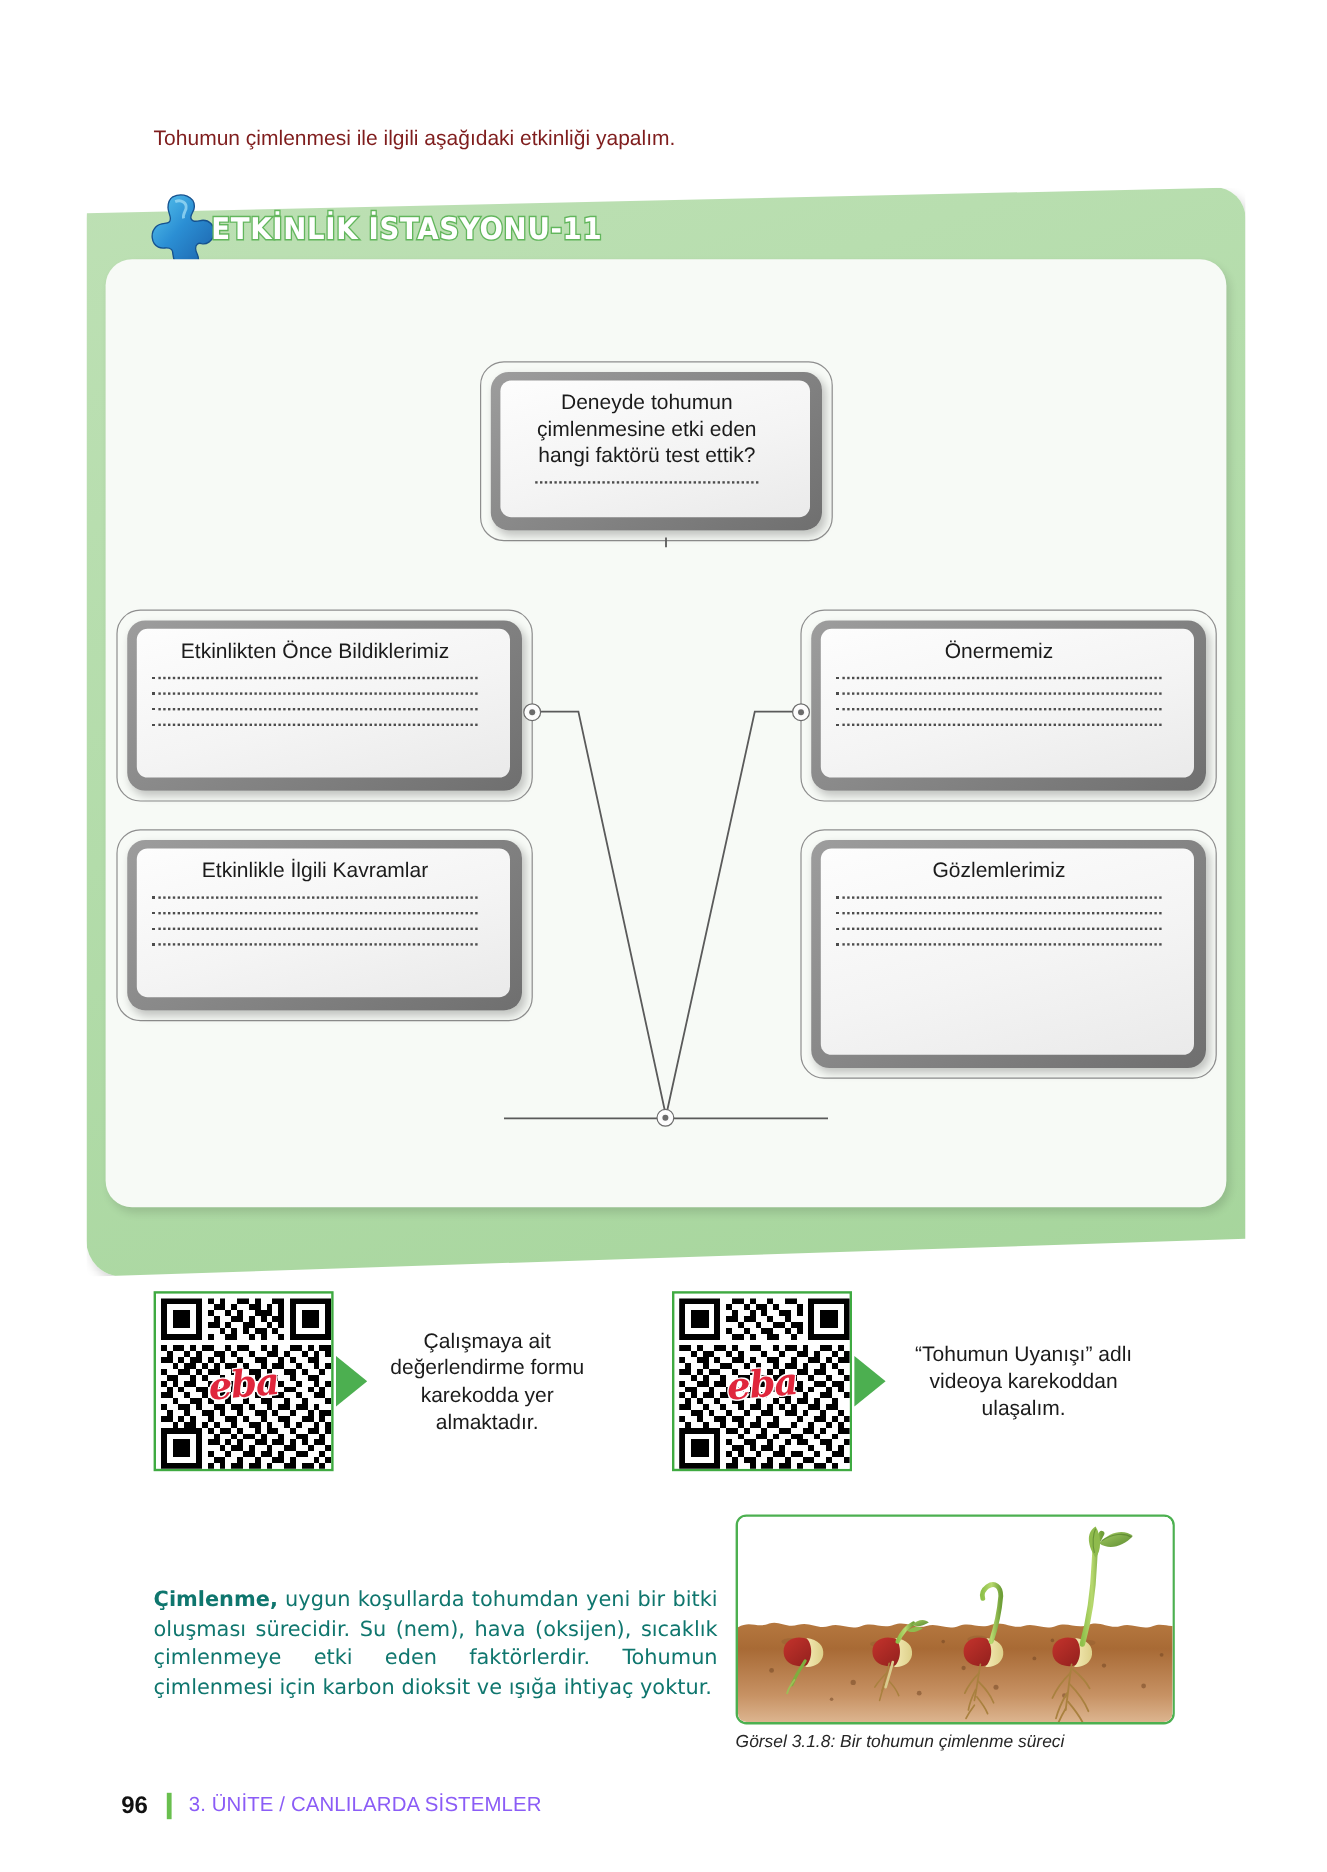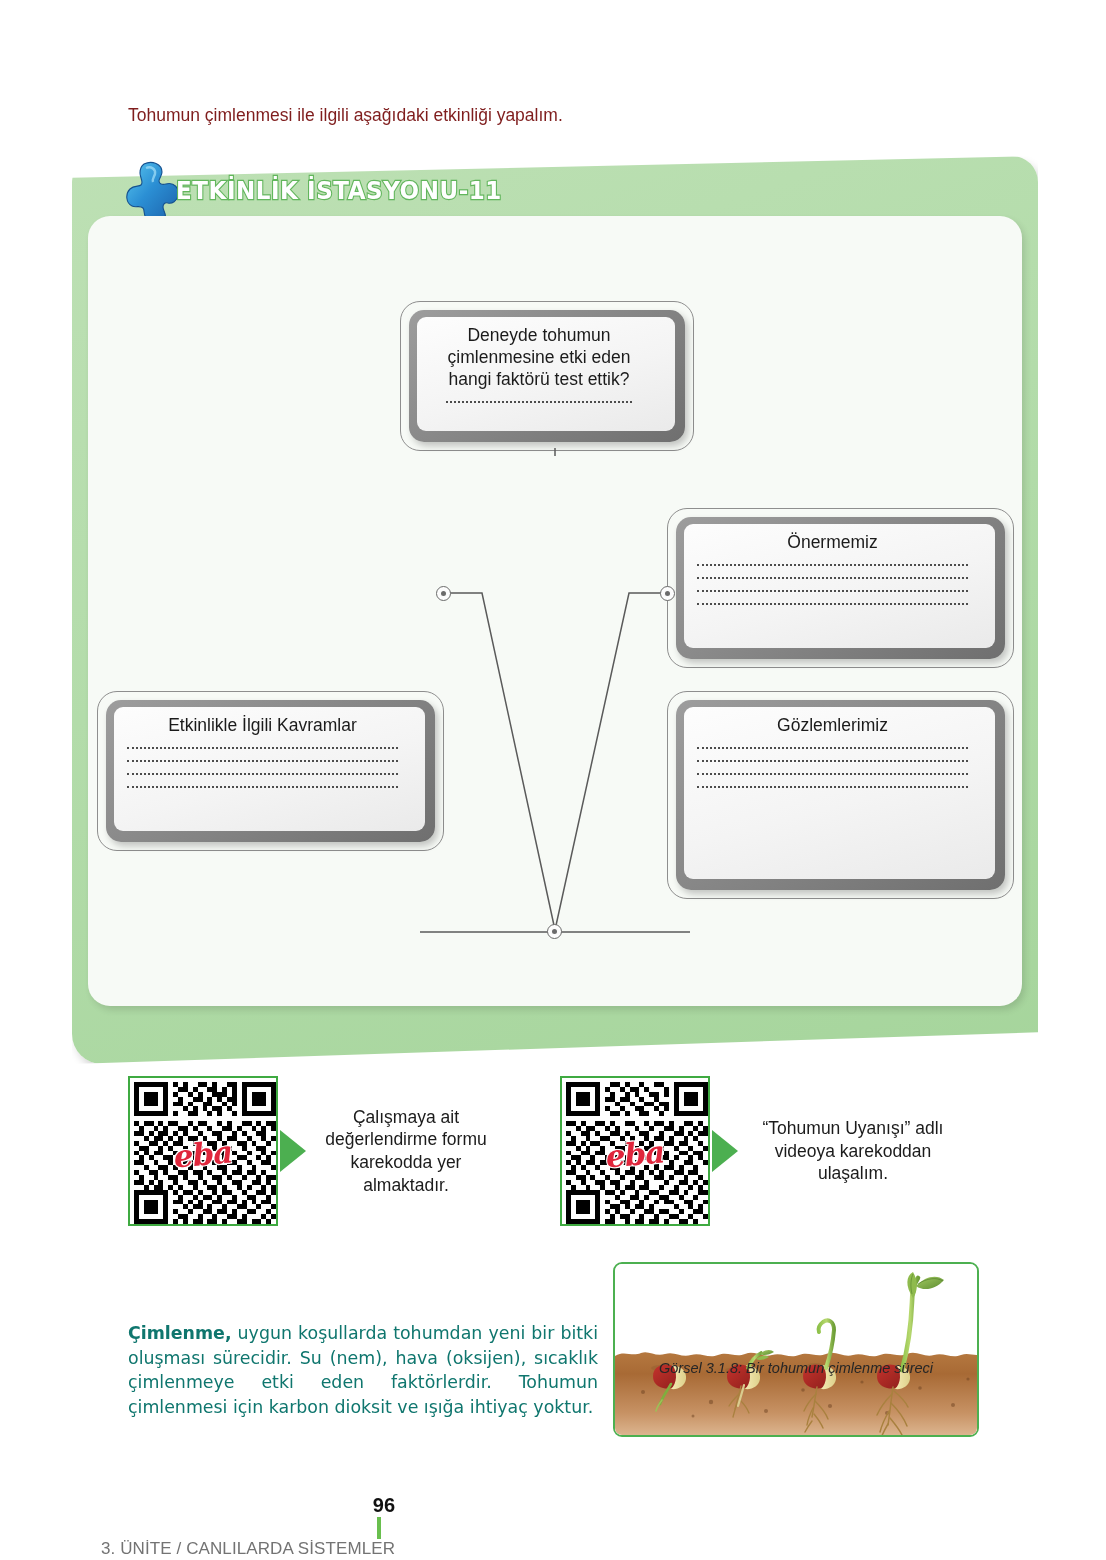--- a/index.html
+++ b/index.html
@@ -205,36 +205,35 @@
     position: absolute;
     left: 613px; top: 1262px;
     width: 366px; height: 175px;
     border: 2.4px solid #4cb050;
     border-radius: 9px;
     overflow: hidden;
     background: #ffffff;
   }
   .fig-caption {
     position: absolute;
-    left: 613px; top: 1360px;
+    left: 613px; top: 1444px;
     width: 366px;
-    text-align: center;
     font-size: 14.5px;
     font-style: italic;
     color: #262626;
   }
 
   
-  .footer { position: absolute; left: 101px; top: 1494px; display: flex; align-items: flex-end; flex-direction: column; }
+  .footer { position: absolute; left: 101px; top: 1494px; display: flex; align-items: flex-start; }
   .footer-page {
     font-size: 20px; font-weight: bold; color: #111;
     font-family: "Liberation Sans", sans-serif;
   }
   .footer-bar { width: 4px; height: 22px; background: #69bf4e; margin: 0 14px 0 16px; }
-  .footer-text { font-size: 17px; color: #737373; letter-spacing: 0.1px; }
+  .footer-text { font-size: 17px; color: #8b5cf6; letter-spacing: 0.1px; }
 </style>
 </head>
 <body>
 
 <div class="intro-line">Tohumun çimlenmesi ile ilgili aşağıdaki etkinliği yapalım.</div>
 
 <div class="panel-wrap">
   <div class="panel-green"></div>
 
   <div class="panel-banner"></div>
@@ -272,20 +271,31 @@
       <div class="outer"></div>
       <div class="mid"></div>
       <div class="inner">
         <div class="box-title">Deneyde tohumun
 çimlenmesine etki eden
 hangi faktörü test ettik?</div>
         <div class="dotrow"></div>
       </div>
     </div>
 
+    <div class="dbox" style="left:9px; top:292px; width:347px; height:160px;">
+      <div class="outer"></div>
+      <div class="mid"></div>
+      <div class="inner">
+        <div class="box-title">Etkinlikten Önce Bildiklerimiz</div>
+        <div class="dotrow"></div>
+        <div class="dotrow"></div>
+        <div class="dotrow"></div>
+        <div class="dotrow"></div>
+      </div>
+    </div>
 
     <div class="dbox" style="left:9px; top:475px; width:347px; height:160px;">
       <div class="outer"></div>
       <div class="mid"></div>
       <div class="inner">
         <div class="box-title">Etkinlikle İlgili Kavramlar</div>
         <div class="dotrow"></div>
         <div class="dotrow"></div>
         <div class="dotrow"></div>
         <div class="dotrow"></div>

